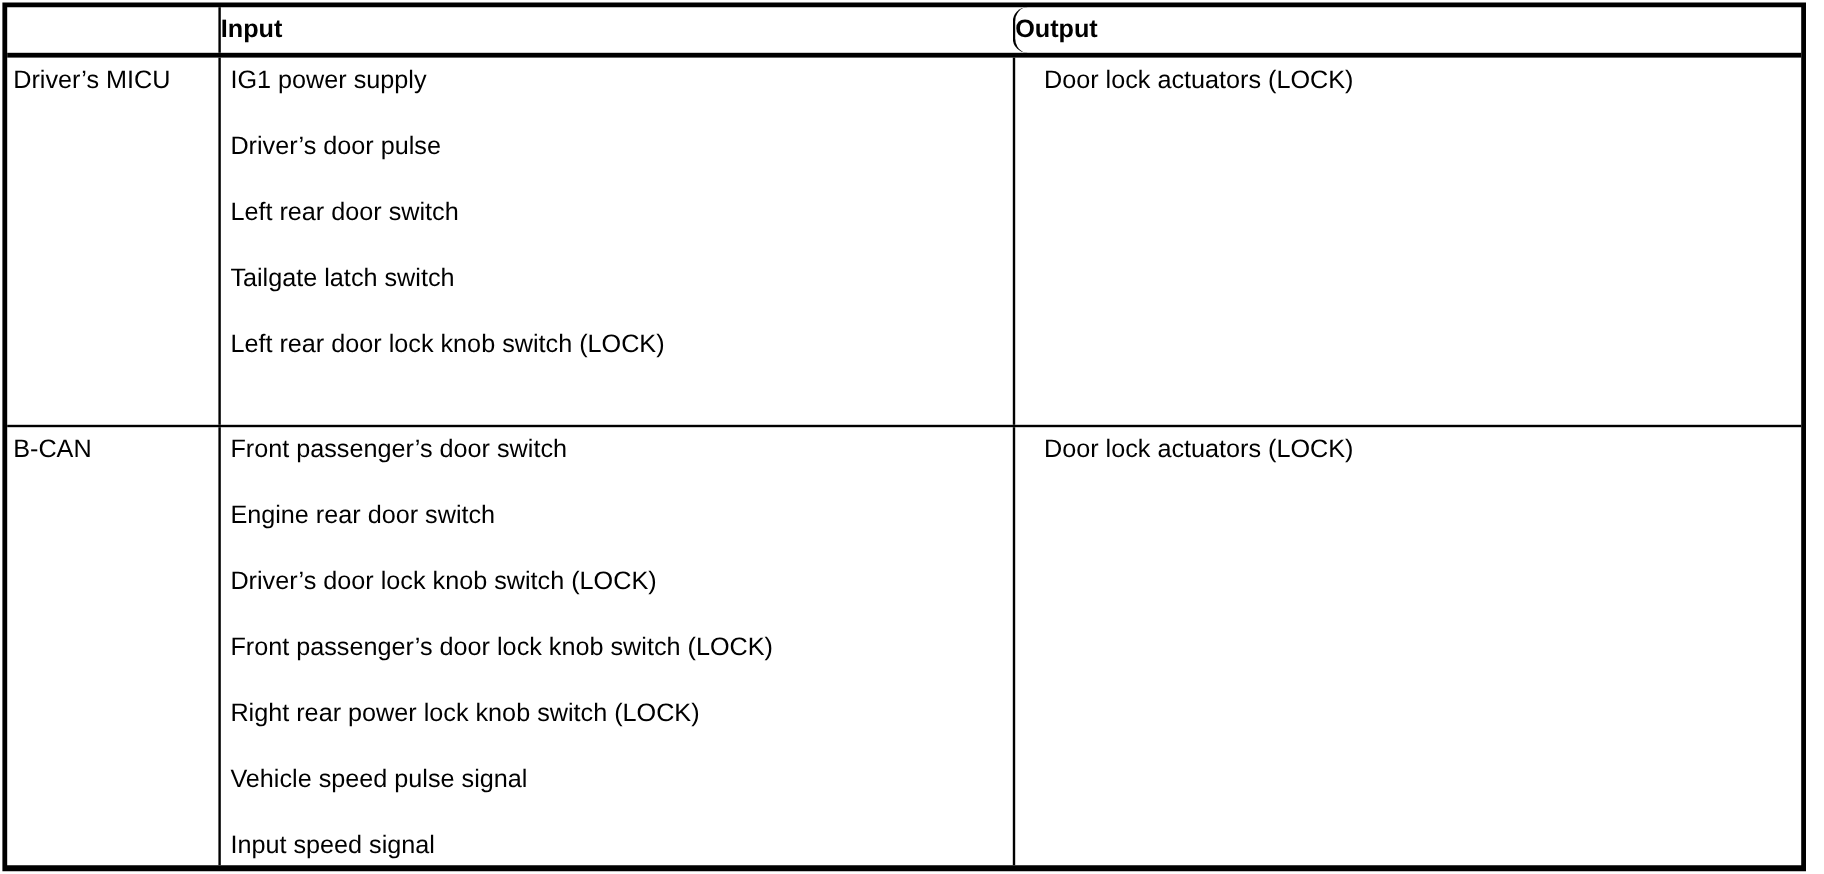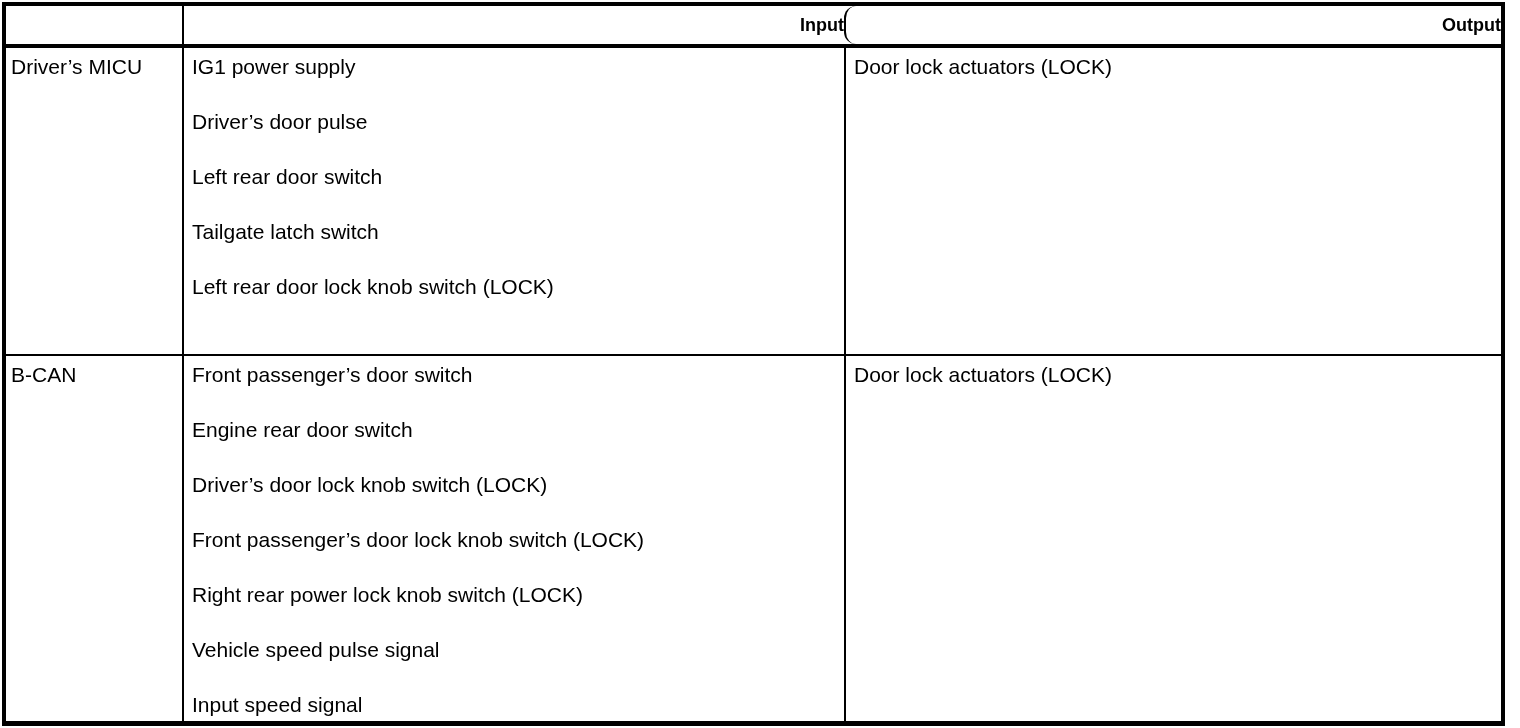--- a/index.html
+++ b/index.html
@@ -47,23 +47,23 @@
     right: 0;
     height: 38px;
     border-bottom: 4px solid #000;
     box-sizing: content-box;
   }
   .th {
     position: absolute;
     top: 0;
     height: 38px;
     line-height: 38px;
-    font-size: 18px;
+    font-size: 21px;
     font-weight: bold;
-    text-align: right;
+    text-align: left;
     white-space: nowrap;
     overflow: hidden;
   }
   .th-corner { left: 0;    width: 176px; }
   .th-input  { left: 176px; width: 662px; border-left: 2px solid #000; box-sizing: border-box; }
   .th-output { left: 838px; right: 0;     border-left: 2px solid #000; box-sizing: border-box; border-radius: 12px; }
 
   
   .tbody {
     position: absolute;
@@ -89,21 +89,21 @@
   .cell-system { left: 0;     width: 176px; }
   .cell-input  { left: 176px; width: 584px; border-left: 2px solid #000; box-sizing: border-box; }
   .cell-output { left: 838px; right: 0;     border-left: 2px solid #000; box-sizing: border-box; }
 
   .cell-text {
     font-size: 21px;
     line-height: 24px;
     white-space: nowrap;
   }
   .cell-system .cell-text { padding: 7px 0 0 5px; }
-  .cell-output .cell-text { padding: 7px 0 0 8px; }
+  .cell-output .cell-text { padding: 7px 0 0 24px; }
 
   .item-list {
     margin: 0;
     padding: 7px 0 0 8px;
     list-style: none;
   }
   .item-list li {
     font-size: 21px;
     line-height: 24px;
     height: 24px;

